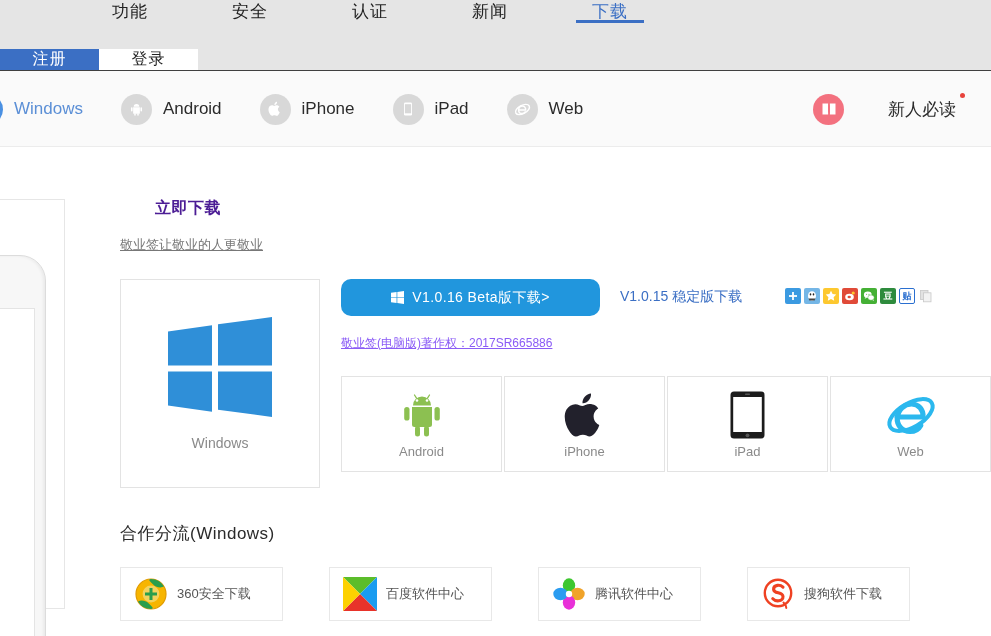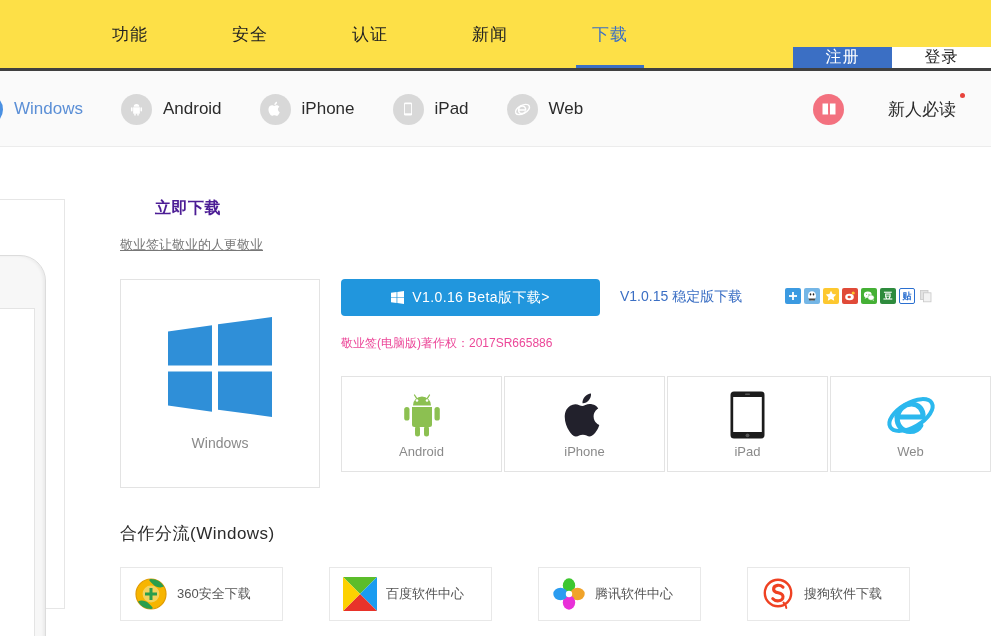--- a/index.html
+++ b/index.html
@@ -9,23 +9,23 @@
     background: #ffffff;
     font-family: "Liberation Sans", "DejaVu Sans", sans-serif;
     color: #333;
   }
   .page { position: relative; width: 991px; height: 636px; overflow: hidden; }
 
   
   .topnav {
     position: absolute; top: 0; left: 0;
     width: 991px; height: 71px;
-    background: #fde047;
-    border-bottom: 3px solid #404040;
-    display: flex; align-items: stretch;
+    background: #e5e5e5;
+    border-bottom: 1px solid #404040;
+    display: flex; align-items: stretch; flex-direction: column;
   }
   .nav-items {
     display: flex; align-items: stretch;
     margin-left: 70px;
   }
   .nav-item {
     width: 120px;
     display: flex; align-items: center; justify-content: center;
     font-size: 17px; color: #222;
     cursor: pointer; position: relative;
@@ -135,21 +135,21 @@
     align-items: center; justify-content: center;
     flex: 0 0 auto;
   }
   .win-logo-big { margin-bottom: 14px; }
   .win-card-label { font-size: 14px; color: #8a8a8a; }
 
   .right-col { margin-left: 21px; flex: 1; position: relative; }
 
   .dl-btn {
     width: 259px; height: 37px; background: #2196dd;
-    border-radius: 4px; color: #fff; font-size: 14px;
+    border-radius: 10px; color: #fff; font-size: 14px;
     display: flex; align-items: center; justify-content: center;
     cursor: pointer; letter-spacing: .4px;
   }
   .dl-btn .winglyph { margin-right: 8px; display: flex; align-items: center; }
 
   .stable-link {
     position: absolute; left: 279px; top: 9px;
     font-size: 14px; color: #3b6fc4; cursor: pointer; white-space: nowrap;
   }
 
@@ -158,21 +158,21 @@
     display: flex; align-items: center; gap: 3px;
   }
   .share-ico {
     width: 16px; height: 16px; border-radius: 2px;
     display: flex; align-items: center; justify-content: center;
     font-size: 11px; color: #fff; cursor: pointer;
     font-family: "DejaVu Sans", sans-serif; line-height: 1;
   }
 
   .legal { margin-top: 17px; }
-  .legal div { font-size: 12px; color: #ec4899; line-height: 21px; }
+  .legal div { font-size: 12px; color: #8b5cf6; line-height: 21px; text-decoration: underline; }
 
   .small-cards { margin-top: 22px; display: flex; gap: 1px; }
   .sm-card {
     width: 161px; height: 96px;
     border: 1px solid #e3e3e3; background: #fff;
     display: flex; flex-direction: column;
     align-items: center; justify-content: center;
     cursor: pointer; flex: 0 0 auto;
   }
   .sm-card + .sm-card { margin-left: 1px; }

